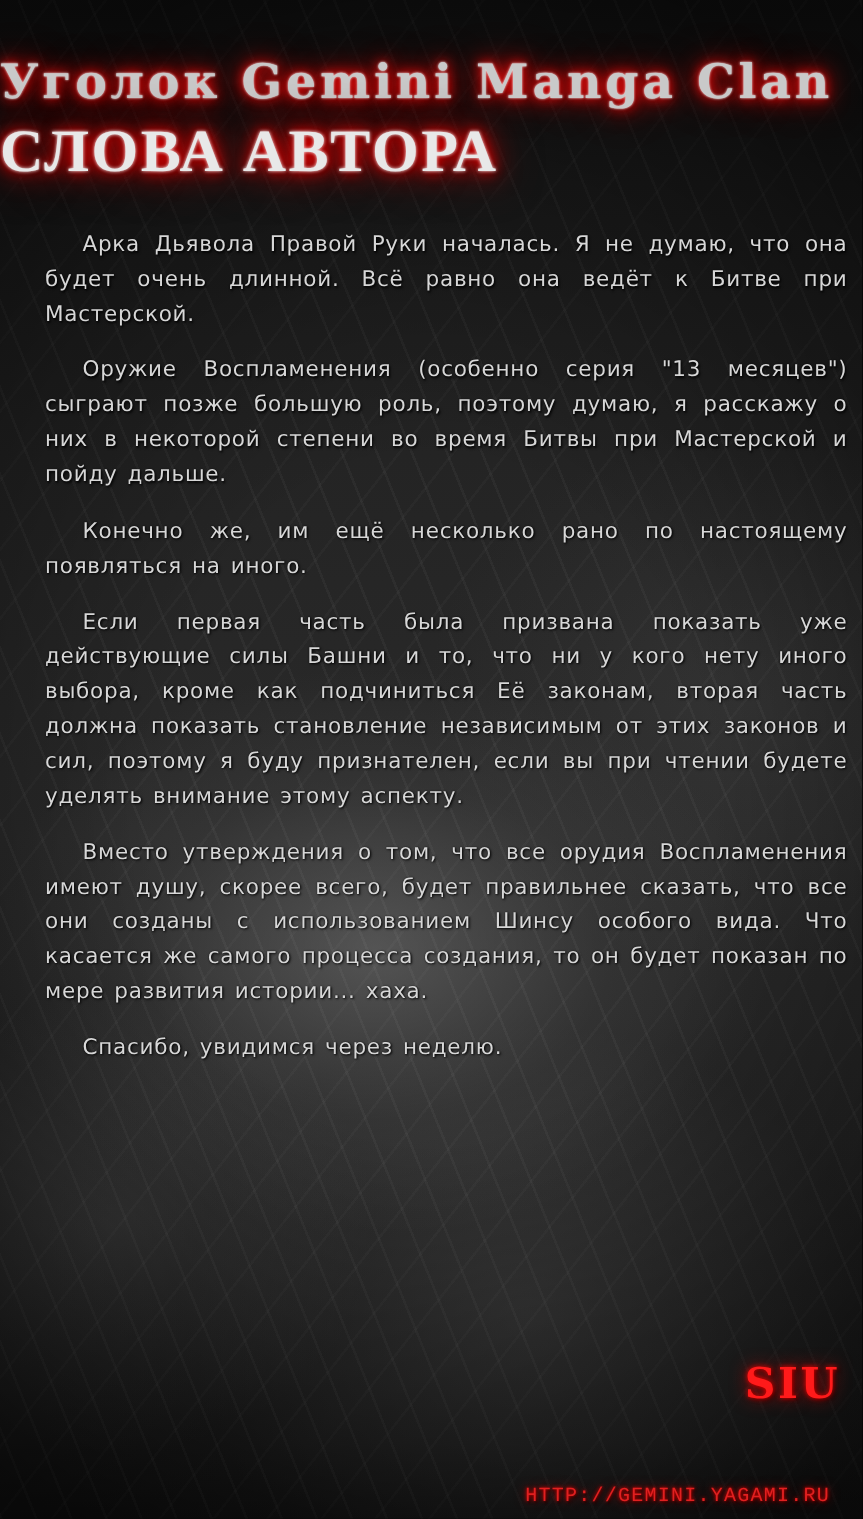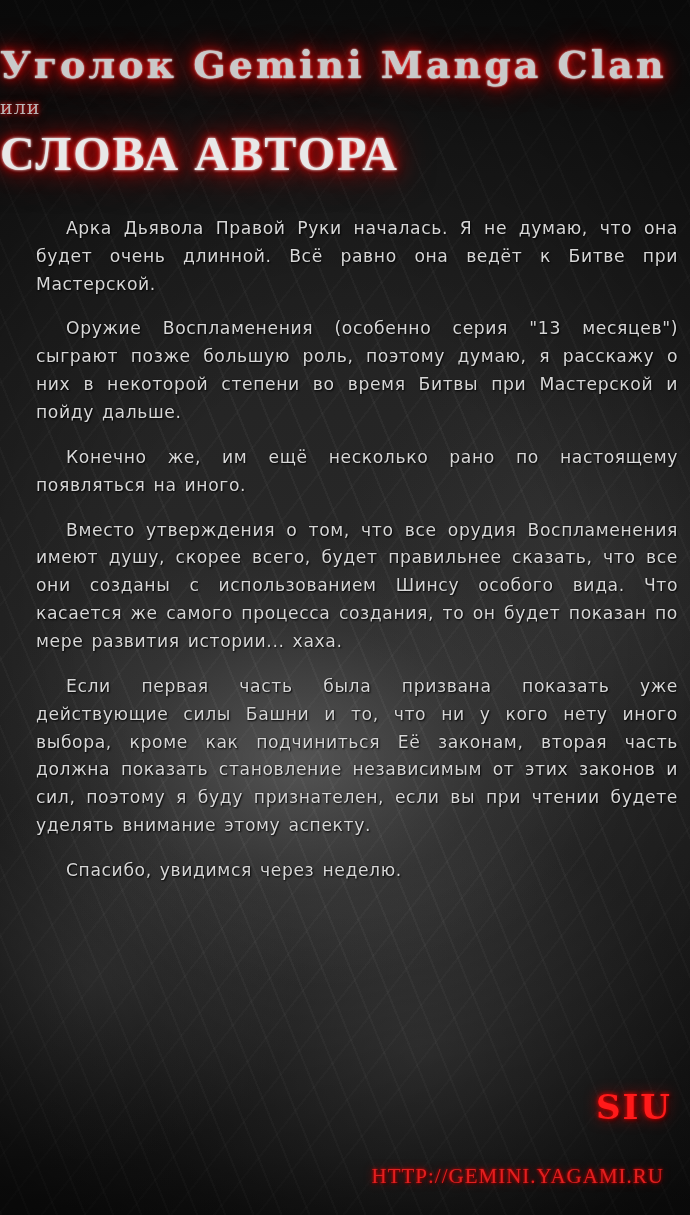--- a/index.html
+++ b/index.html
@@ -111,47 +111,46 @@
     font-family: "DejaVu Serif", serif;
     font-size: 34px;
     font-weight: bold;
     letter-spacing: 2px;
     color: #ff1a1a;
     text-shadow: 0 0 4px #ff0000, 0 0 14px #bb0000, 2px 2px 3px #000;
   }
   .site-url {
     position: absolute;
     right: 26px;
-    bottom: 26px;
-    font-family: Liberation Serif, serif;
-    font-size: 21px;
+    bottom: 9px;
+    font-family: Liberation Mono, monospace;
+    font-size: 16px;
     letter-spacing: 1px;
     color: #e02020;
     text-shadow: 0 0 3px #ff0000, 0 0 9px #990000, 1px 1px 2px #000;
     text-decoration: none;
   }
 </style>
 </head>
 <body>
 
 <div class="page">
   <div class="inner">
 
     <div class="header">
       <div class="title-main">Уголок Gemini Manga Clan</div>
-      <div class="title-or">или</div>
       <div class="title-sub">СЛОВА АВТОРА</div>
     </div>
 
     <div class="body">
       <p class="para">Арка Дьявола Правой Руки началась. Я не думаю, что она будет очень длинной. Всё равно она ведёт к Битве при Мастерской.</p>
       <p class="para">Оружие Воспламенения (особенно серия "13 месяцев") сыграют позже большую роль, поэтому думаю, я расскажу о них в некоторой степени во время Битвы при Мастерской и пойду дальше.</p>
       <p class="para">Конечно же, им ещё несколько рано по настоящему появляться на иного.</p>
+      <p class="para">Если первая часть была призвана показать уже действующие силы Башни и то, что ни у кого нету иного выбора, кроме как подчиниться Её законам, вторая часть должна показать становление независимым от этих законов и сил, поэтому я буду признателен, если вы при чтении будете уделять внимание этому аспекту.</p>
       <p class="para">Вместо утверждения о том, что все орудия Воспламенения имеют душу, скорее всего, будет правильнее сказать, что все они созданы с использованием Шинсу особого вида. Что касается же самого процесса создания, то он будет показан по мере развития истории... хаха.</p>
-      <p class="para">Если первая часть была призвана показать уже действующие силы Башни и то, что ни у кого нету иного выбора, кроме как подчиниться Её законам, вторая часть должна показать становление независимым от этих законов и сил, поэтому я буду признателен, если вы при чтении будете уделять внимание этому аспекту.</p>
       <p class="para">Спасибо, увидимся через неделю.</p>
     </div>
 
     <div class="signature">SIU</div>
     <a class="site-url" href="#">HTTP://GEMINI.YAGAMI.RU</a>
 
   </div>
 </div>
 
 </body></html>

